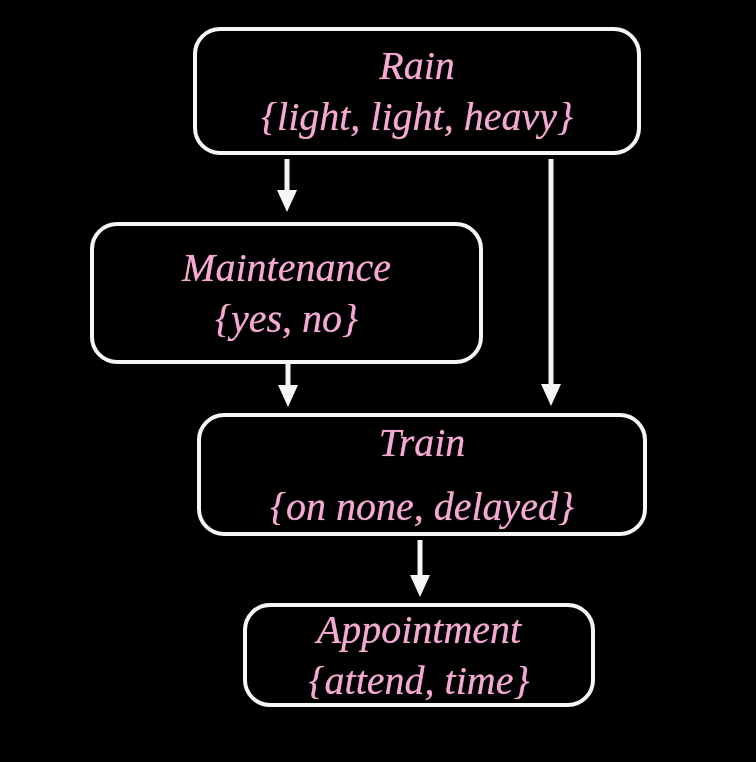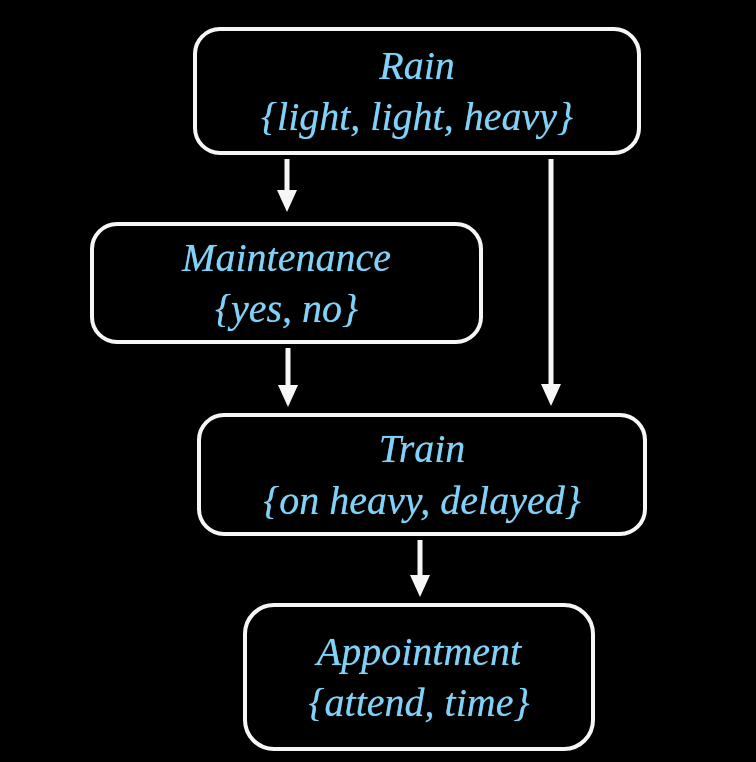--- a/index.html
+++ b/index.html
@@ -35,30 +35,30 @@
     position: absolute;
     box-sizing: border-box;
     border: 4px solid #f6f6f6;
     border-radius: 27px;
     background: #000000;
     display: flex;
     flex-direction: column;
     align-items: center;
     justify-content: center;
     text-align: center;
-    color: #7dd3fc;
+    color: #f9a8d4;
     font-style: italic;
     font-size: 40px;
     line-height: 1.28;
     text-shadow: 0 0 1px rgba(255,255,255,0.55);
   }
   #node-rain        { left: 193px; top: 27px;  width: 448px; height: 128px; }
-  #node-maintenance { left: 90px;  top: 222px; width: 393px; height: 122px; }
-  #node-train       { left: 197px; top: 413px; width: 450px; height: 123px; }
-  #node-appointment { left: 243px; top: 603px; width: 352px; height: 148px; border-radius: 31px; }
+  #node-maintenance { left: 90px;  top: 222px; width: 393px; height: 142px; }
+  #node-train       { left: 197px; top: 413px; width: 450px; height: 123px; justify-content: space-between; }
+  #node-appointment { left: 243px; top: 603px; width: 352px; height: 104px; }
 </style>
 </head>
 <body>
 
 <div class="canvas">
 
   <svg class="edges-layer" viewBox="0 0 756 762" xmlns="http://www.w3.org/2000/svg">
     <g>
       <line x1="287" y1="159" x2="287" y2="193"></line>
       <polygon points="287,212 277,190 297,190"></polygon>
@@ -82,21 +82,21 @@
     <div>{light, light, heavy}</div>
   </div>
 
   <div class="node" id="node-maintenance">
     <div>Maintenance</div>
     <div>{yes, no}</div>
   </div>
 
   <div class="node" id="node-train">
     <div>Train</div>
-    <div>{on heavy, delayed}</div>
+    <div>{on none, delayed}</div>
   </div>
 
   <div class="node" id="node-appointment">
     <div>Appointment</div>
     <div>{attend, time}</div>
   </div>
 
 </div>
 
 </body></html>

